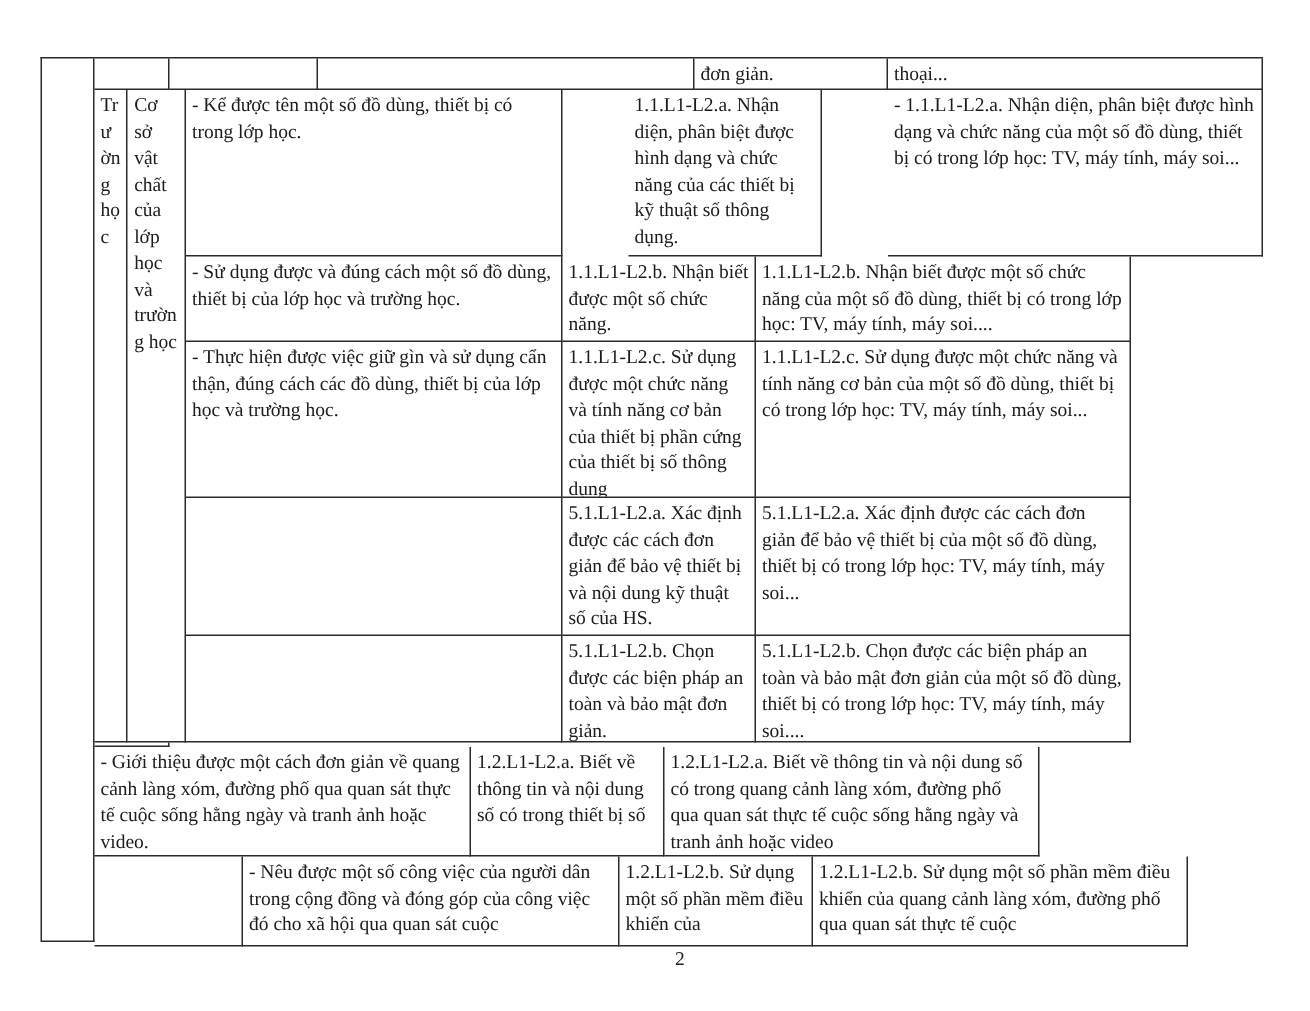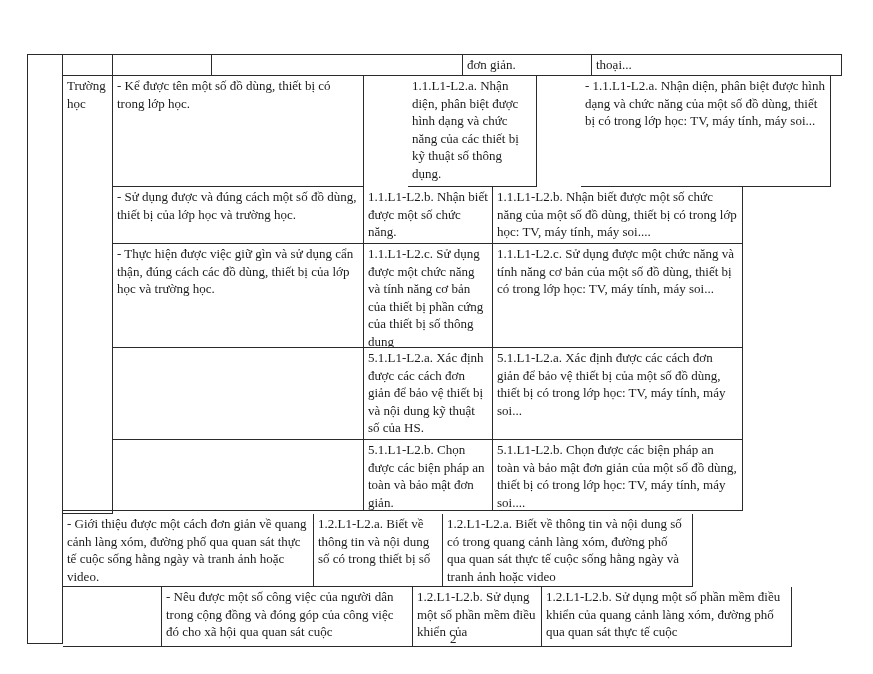--- a/index.html
+++ b/index.html
@@ -16,21 +16,20 @@
   .doc-table {
     position: absolute;
     left: 27px;
     top: 38px;
     width: 815px;
     height: 590px;
     display: flex;
     border-top: 1px solid #2b2b2b;
     border-left: 1px solid #2b2b2b;
     background: #ffffff;
-    margin-top: 16px;
   }
   .cell {
     border-right: 1px solid #2b2b2b;
     border-bottom: 1px solid #2b2b2b;
     padding: 1px 4px 1px 4px;
     font-size: 13px;
     line-height: 17.5px;
     overflow: hidden;
     overflow-wrap: break-word;
   }
@@ -77,20 +76,21 @@
       <div class="trow h22">
         <div class="cell c2"></div>
         <div class="cell c3"></div>
         <div class="cell c4"></div>
         <div class="cell c5">đơn giản.</div>
         <div class="cell c6">thoại...</div>
       </div>
 
       <div class="group g1">
         <div class="cell c2">Trường học</div>
+        <div class="cell c3">Cơ sở vật chất của lớp học và trường học</div>
         <div class="rows">
           <div class="trow r1">
             <div class="cell c4">- Kể được tên một số đồ dùng, thiết bị có trong lớp học.</div>
             <div class="cell c5">1.1.L1-L2.a. Nhận diện, phân biệt được hình dạng và chức năng của các thiết bị kỹ thuật số thông dụng.</div>
             <div class="cell c6">- 1.1.L1-L2.a. Nhận diện, phân biệt được hình dạng và chức năng của một số đồ dùng, thiết bị có trong lớp học: TV, máy tính, máy soi...</div>
           </div>
           <div class="trow r2">
             <div class="cell c4">- Sử dụng được và đúng cách một số đồ dùng, thiết bị của lớp học và trường học.</div>
             <div class="cell c5">1.1.L1-L2.b. Nhận biết được một số chức năng.</div>
             <div class="cell c6">1.1.L1-L2.b. Nhận biết được một số chức năng của một số đồ dùng, thiết bị có trong lớp học: TV, máy tính, máy soi....</div>

